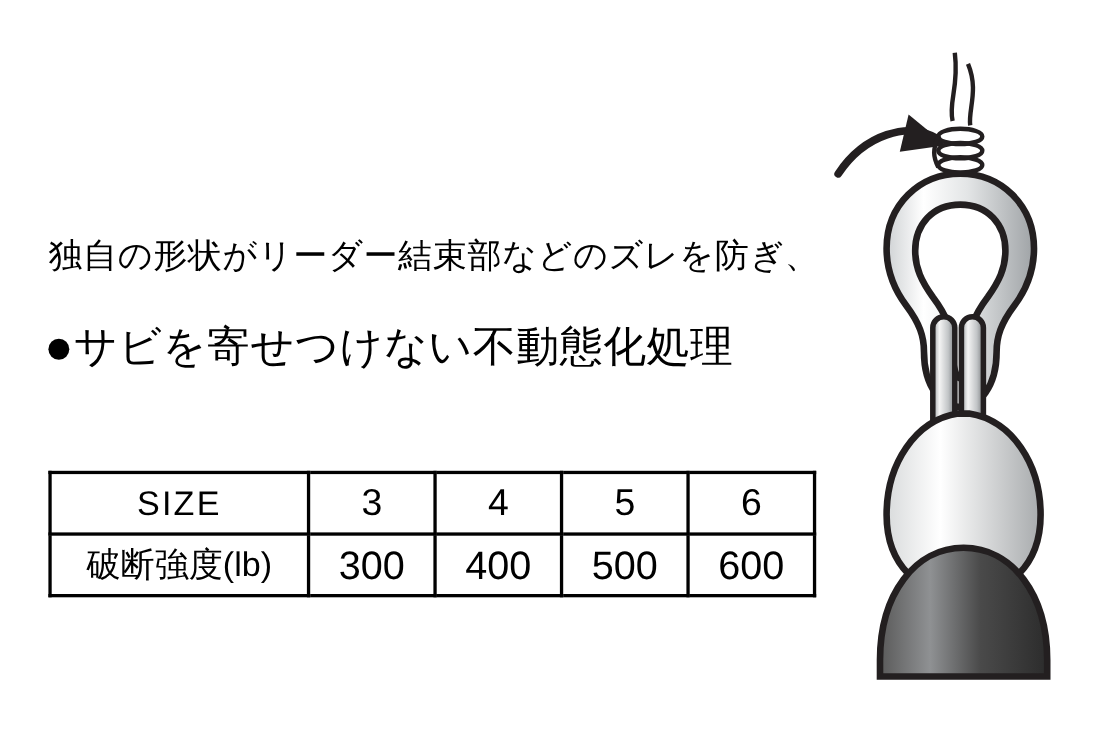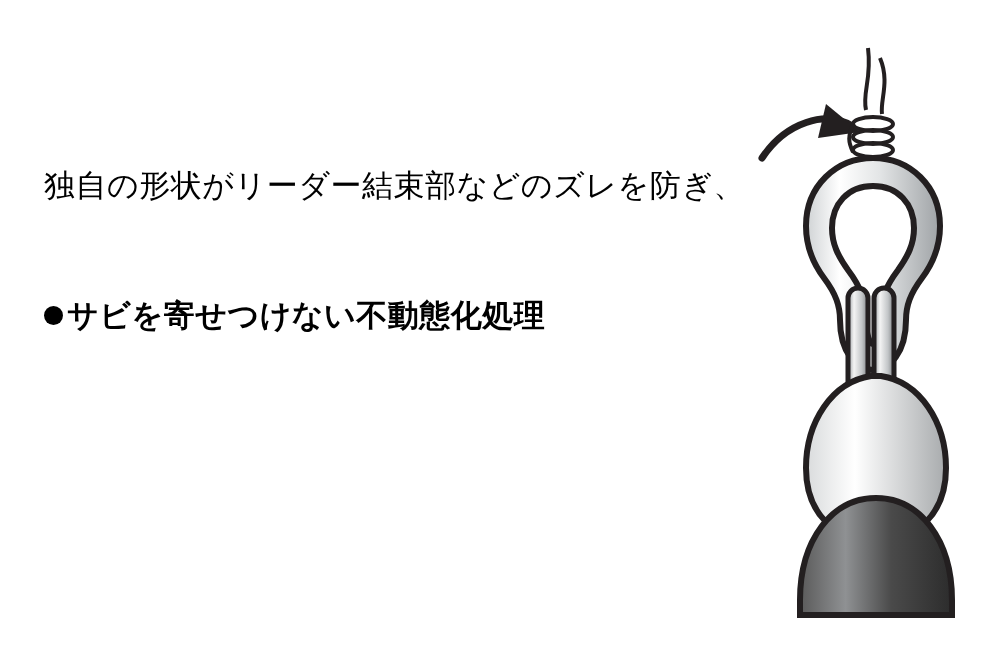--- a/index.html
+++ b/index.html
@@ -27,34 +27,35 @@
     left: 44px;
     top: 162px;
     width: 700px;
   }
   .desc-line {
     font-size: 31px;
     line-height: 48px;
     letter-spacing: 0.5px;
     white-space: nowrap;
     font-weight: 500;
+    margin-top: 47px;
   }
 
   .feature {
     position: absolute;
     left: 44px;
     top: 292px;
     width: 700px;
   }
   .feature-line {
-    font-size: 31px;
+    font-size: 39px;
     line-height: 48px;
     letter-spacing: 0.5px;
     white-space: nowrap;
-    font-weight: 700;
+    font-weight: 400;
   }
   .bullet-dot {
     display: inline-block;
     width: 19px;
     height: 19px;
     border-radius: 50%;
     background: #000;
     vertical-align: 1px;
     margin-right: 4px;
   }
@@ -115,20 +116,38 @@
   <div class="desc">
     <div class="desc-line">独自の形状がリーダー結束部などのズレを防ぎ、</div>
   </div>
 
   <div class="feature">
     <div class="feature-line">
       <span class="bullet-dot"></span><span>サビを寄せつけない不動態化処理</span>
     </div>
   </div>
 
+  <table class="spec-table">
+    <tbody>
+      <tr class="row-head">
+        <th class="label-col">SIZE</th>
+        <th class="val-col">3</th>
+        <th class="val-col">4</th>
+        <th class="val-col">5</th>
+        <th class="val-col">6</th>
+      </tr>
+      <tr class="row-value">
+        <td class="label-col">破断強度(lb)</td>
+        <td class="val-col">300</td>
+        <td class="val-col">400</td>
+        <td class="val-col">500</td>
+        <td class="val-col">600</td>
+      </tr>
+    </tbody>
+  </table>
 
   <div class="illustration">
     <svg width="260" height="600" viewBox="0 0 260 600" xmlns="http://www.w3.org/2000/svg">
       <defs>
         <linearGradient id="ringGrad" x1="0" y1="0" x2="1" y2="0">
           <stop offset="0%" stop-color="#cfd2d4"></stop>
           <stop offset="25%" stop-color="#ffffff"></stop>
           <stop offset="55%" stop-color="#e3e5e6"></stop>
           <stop offset="100%" stop-color="#9fa3a6"></stop>
         </linearGradient>

